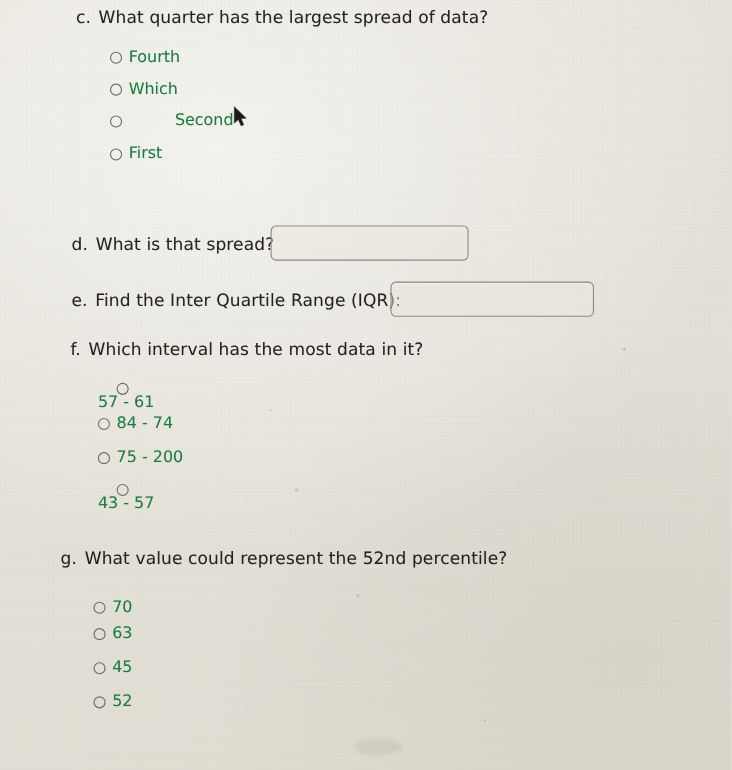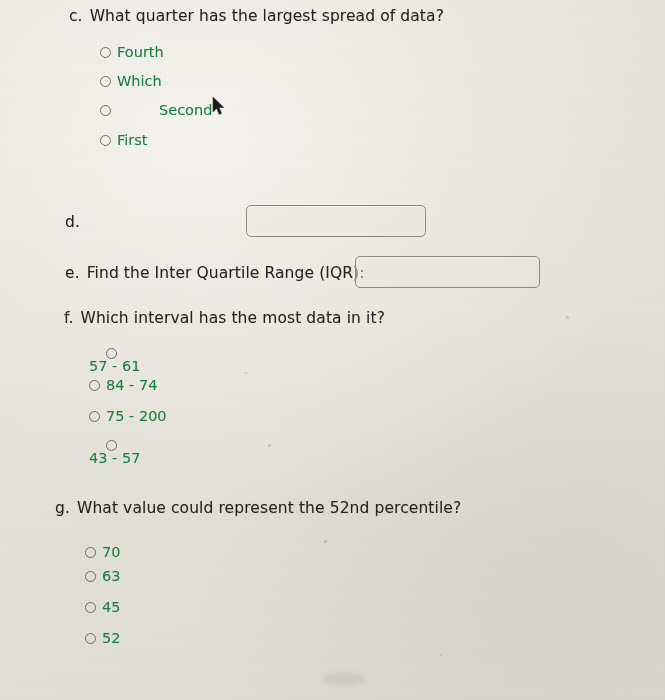--- a/index.html
+++ b/index.html
@@ -157,20 +157,21 @@
     <span class="radio"></span>
     <span class="opt-label">Second</span>
   </div>
   <div class="option" style="left:100px; top:133px;">
     <span class="radio"></span>
     <span class="opt-label">First</span>
   </div>
 
   <div class="question" style="left:65px; top:213px;">
     <span class="q-letter">d.</span>
+    <span class="q-text">What is that spread?</span>
   </div>
   <input class="answer-box" type="text" style="left: 246px; top: 205px; width: 180px; height: 32px;" placeholder="">
 
   <div class="question" style="left:65px; top:264px;">
     <span class="q-letter">e.</span>
     <span class="q-text">Find the Inter Quartile Range (IQR):</span>
   </div>
   <input class="answer-box" type="text" style="left: 355px; top: 256px; width: 185px; height: 32px;" placeholder="">
 
   <div class="question" style="left:64px; top:309px;">

